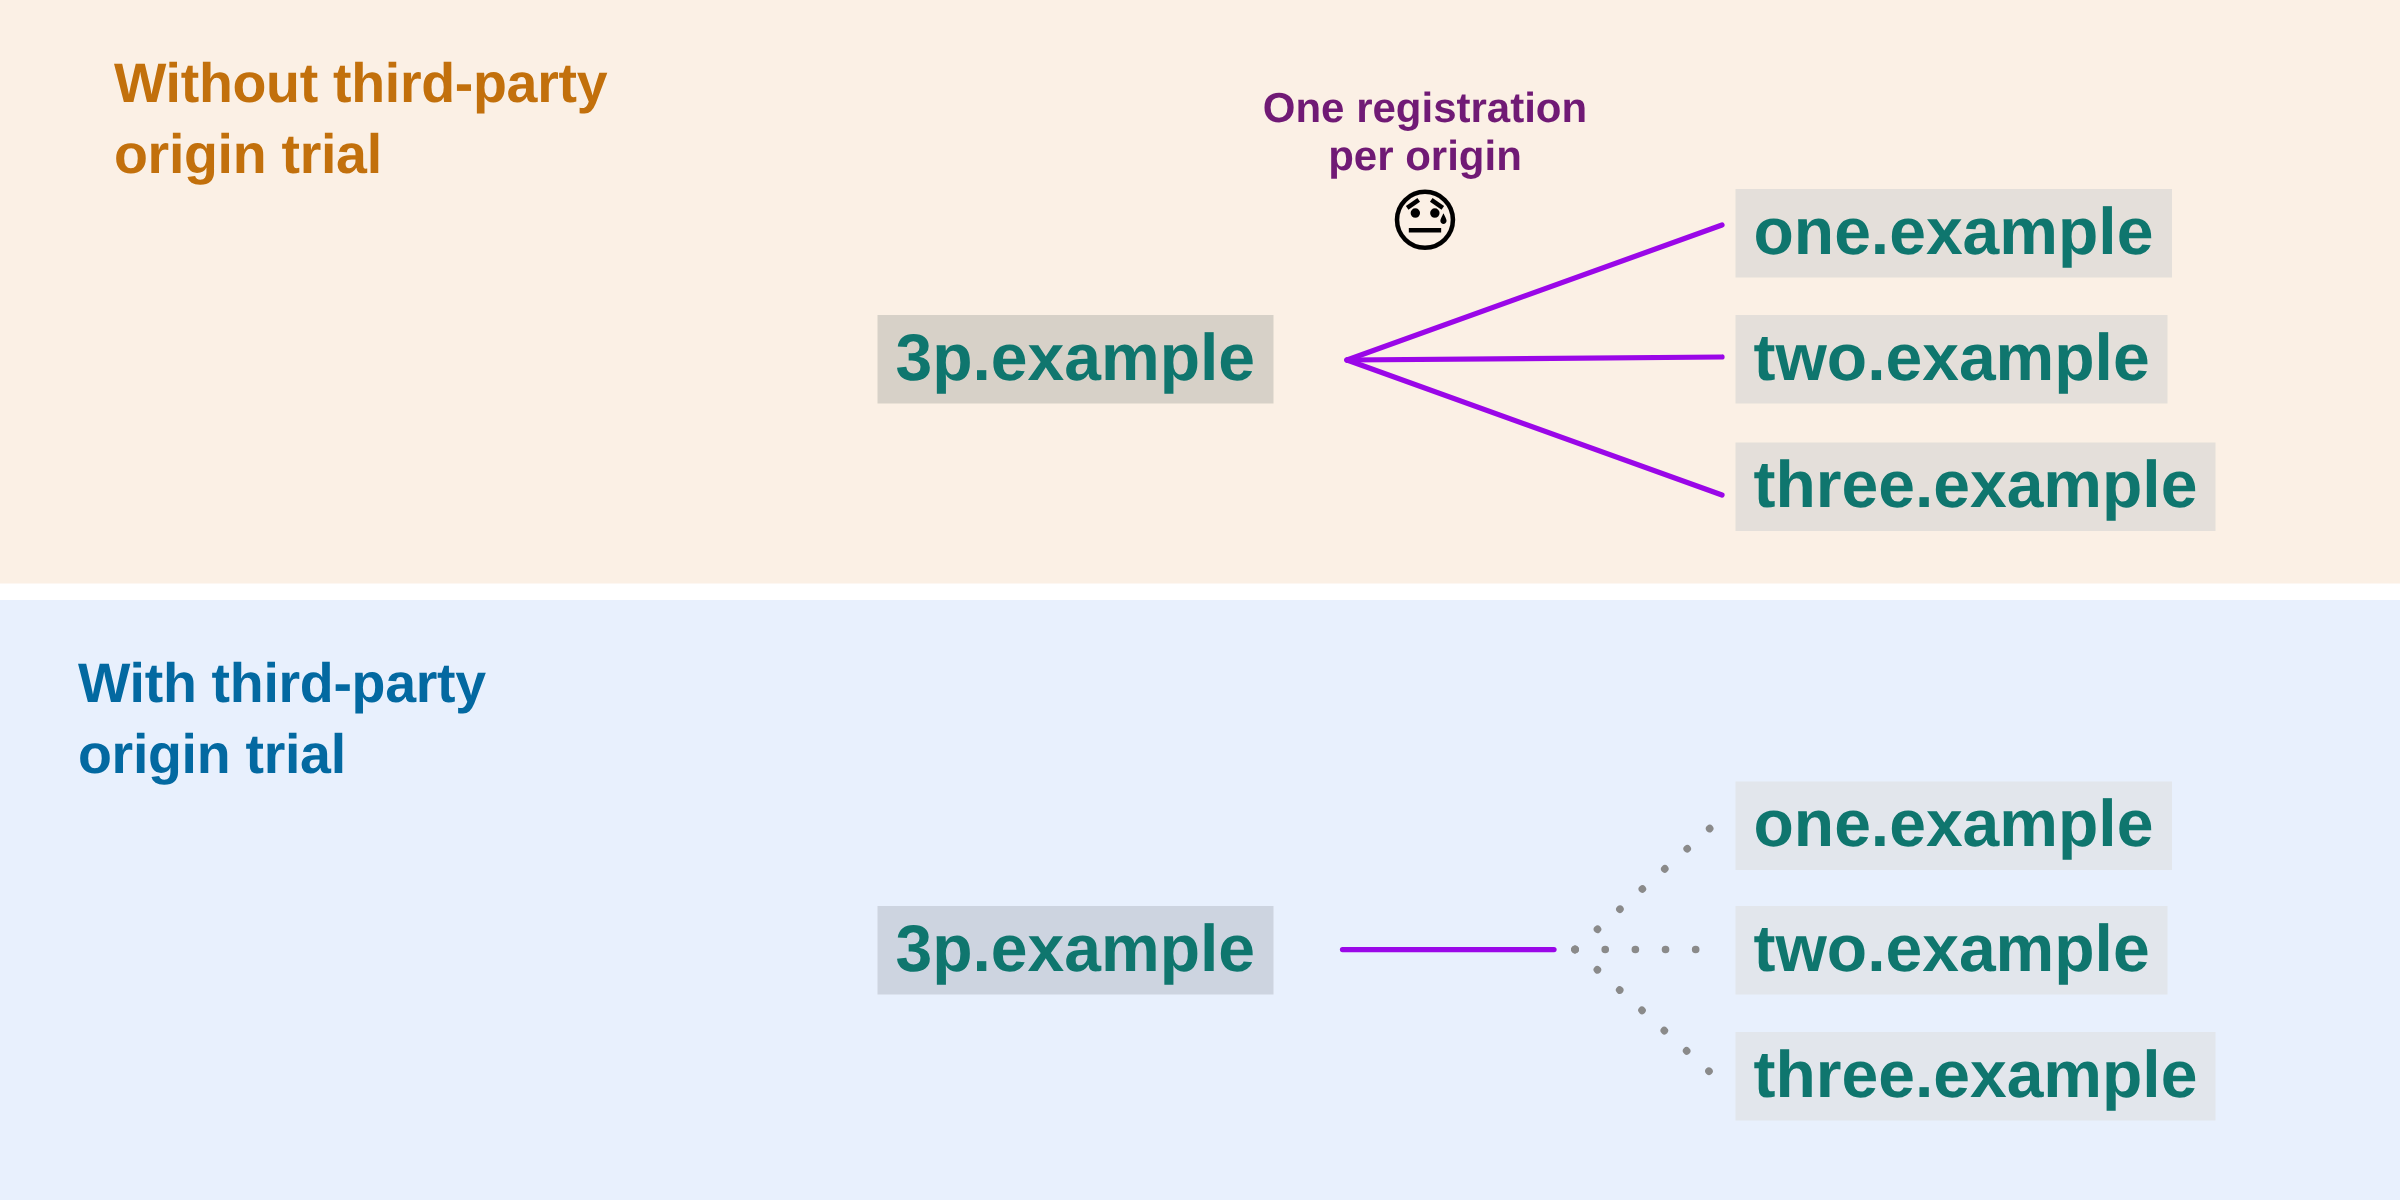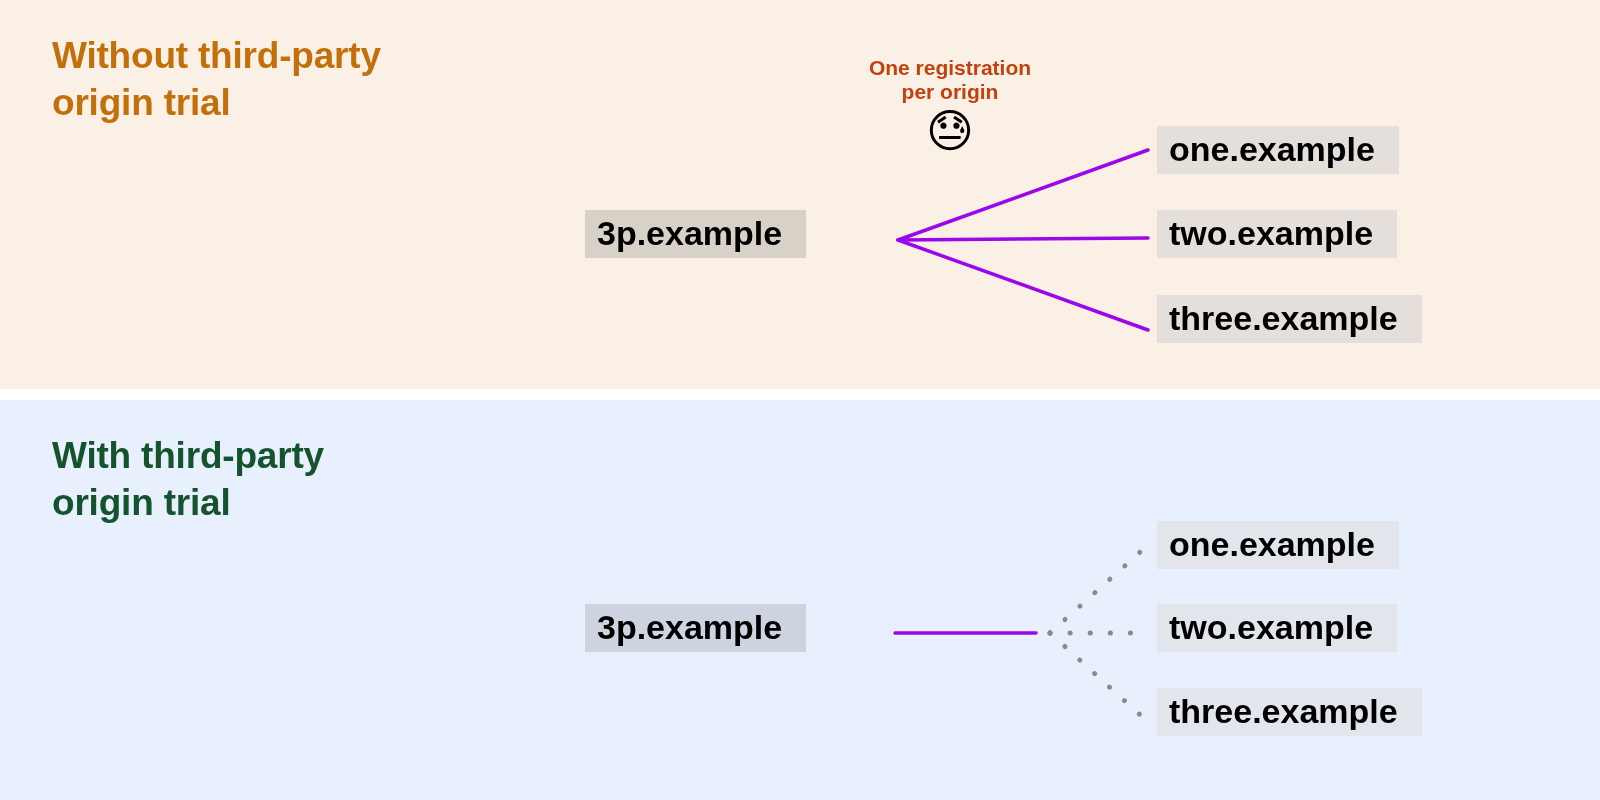--- a/index.html
+++ b/index.html
@@ -43,35 +43,36 @@
     font-size: 37px;
     font-weight: bold;
     line-height: 1.28;
     letter-spacing: -0.2px;
     white-space: pre-line;
     margin: 0;
   }
   .heading-top {
     top: 32px;
     color: #C2700C;
+    margin-left: 24px;
   }
   .heading-bottom {
     top: 32px;
-    color: #14532d;
+    color: #0369a1;
   }
 
   
   .annotation {
     position: absolute;
     text-align: center;
   }
   .annotation-label {
-    font-size: 21px;
+    font-size: 28px;
     font-weight: bold;
-    color: #c2410c;
+    color: #701a75;
     line-height: 1.14;
     white-space: pre-line;
   }
   .annotation-emoji {
     font-size: 46px;
     line-height: 1;
     margin-top: 4px;
     font-family: "DejaVu Sans", sans-serif;
   }
   .annotation-top {
@@ -81,24 +82,24 @@
   }
   .annotation-bottom {
     left: 810px;
     top: 476px;
     width: 280px;
   }
 
   
   .chip {
     position: absolute;
-    font-size: 34px;
+    font-size: 44px;
     font-weight: bold;
-    color: #000000;
-    padding: 4px 24px 6px 12px;
+    color: #0f766e;
+    padding: 4px 12px 6px 12px;
     white-space: nowrap;
     line-height: 1.12;
   }
   .chip-warm    { background: #D7D1C8; }
   .chip-cool    { background: #CDD4E0; }
   .chip-warm-lt { background: #E4DFDA; }
   .chip-cool-lt { background: #E2E6EC; }
 
   
   .chip-source-top { left: 585px; top: 210px; }

